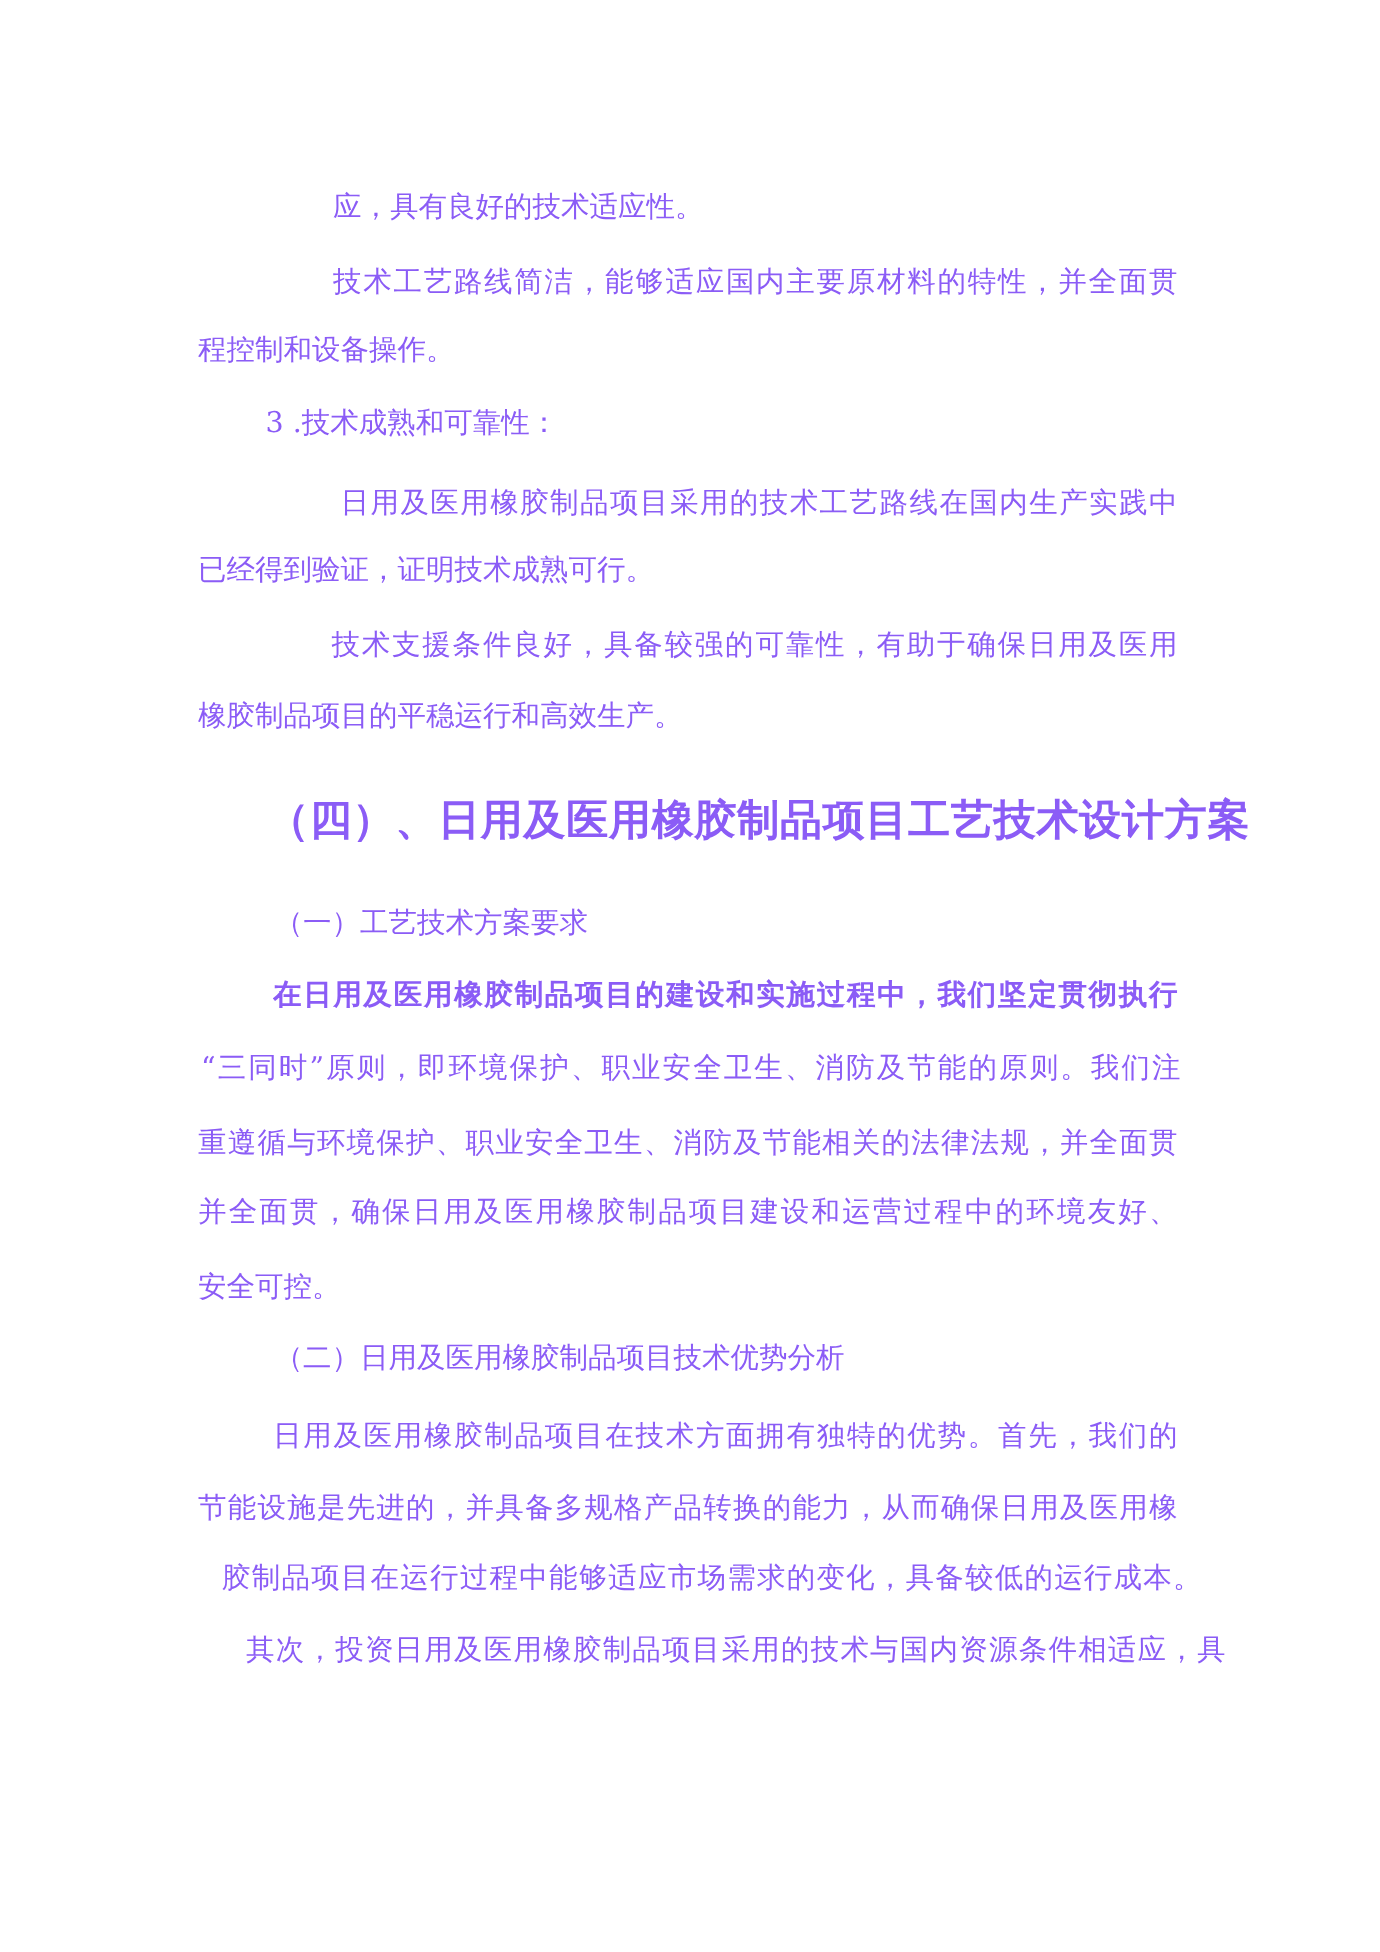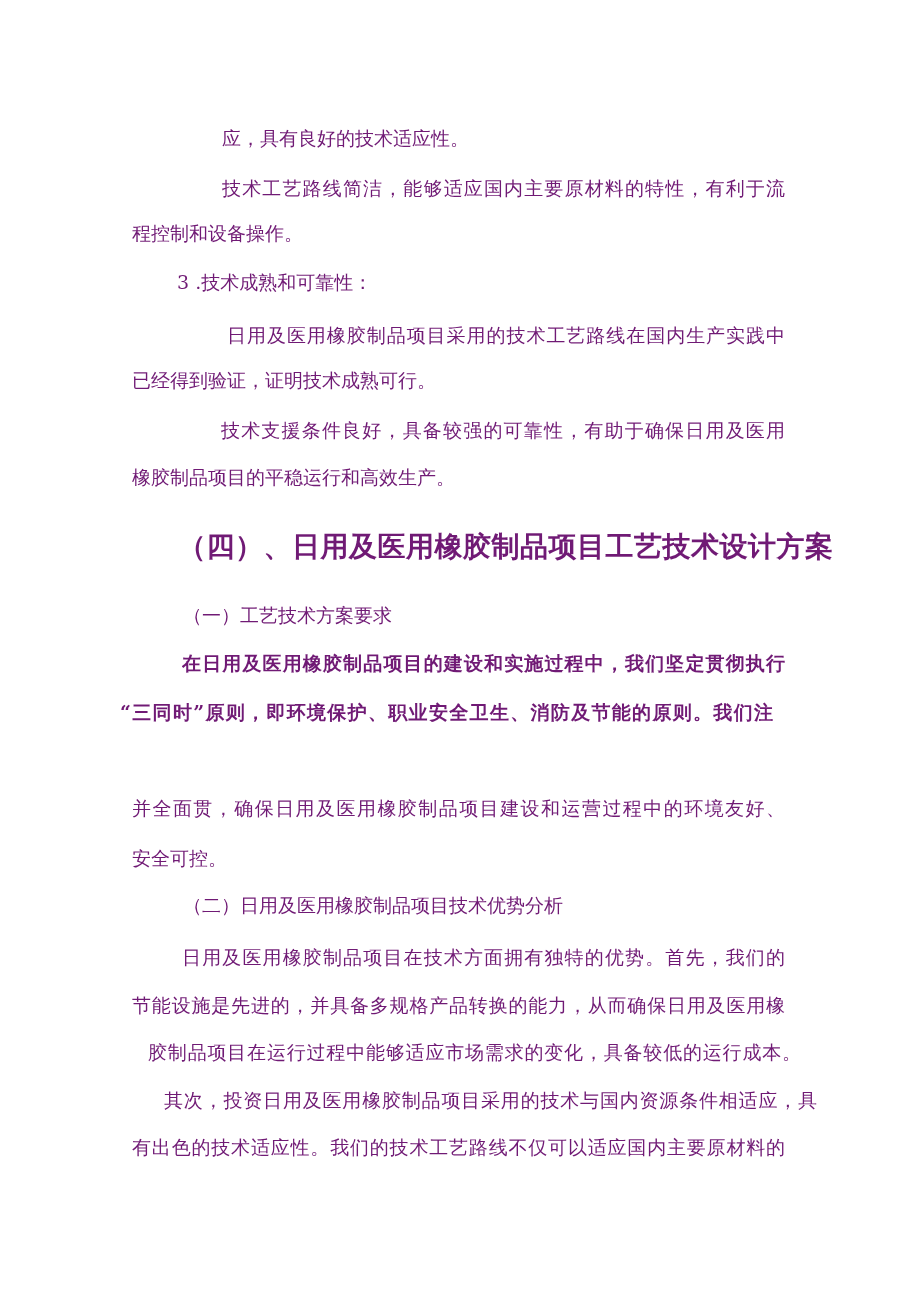--- a/index.html
+++ b/index.html
@@ -15,21 +15,21 @@
     overflow: hidden;
     font-family: "DejaVu Serif", "Liberation Serif", serif;
     color: #1b1b1b;
   }
   .ln {
     position: absolute;
     font-size: 19px;
     line-height: 48px;
     height: 48px;
     white-space: nowrap;
-    color: #701a75;
+    color: #8b5cf6;
     text-align: left;
   }
   .ln.fill {
     white-space: normal;
     text-align: justify;
     text-align-last: justify;
     text-justify: inter-character;
     overflow: hidden;
   }
   .ln.head {
@@ -38,52 +38,52 @@
     letter-spacing: 0.5px;
   }
 </style>
 </head>
 <body>
 
 <div class="page">
 
   <div class="ln" style="top:114px; left:222px;">应，具有良好的技术适应性。</div>
 
-  <div class="ln fill" style="top:164px; left:222px; width:563px;">技术工艺路线简洁，能够适应国内主要原材料的特性，有利于流</div>
+  <div class="ln fill" style="top:164px; left:222px; width:563px;">技术工艺路线简洁，能够适应国内主要原材料的特性，并全面贯</div>
 
   <div class="ln" style="top:209px; left:132px;">程控制和设备操作。</div>
 
   <div class="ln" style="top:258px; left:177px;text-align:right;">3 .技术成熟和可靠性：</div>
 
   <div class="ln fill" style="top:311px; left:227px; width:558px;">日用及医用橡胶制品项目采用的技术工艺路线在国内生产实践中</div>
 
   <div class="ln" style="top:356px; left:132px;">已经得到验证，证明技术成熟可行。</div>
 
   <div class="ln fill" style="top:406px; left:221px; width:564px;">技术支援条件良好，具备较强的可靠性，有助于确保日用及医用</div>
 
   <div class="ln" style="top:453px; left:132px;">橡胶制品项目的平稳运行和高效生产。</div>
 
   <div class="ln head" style="top:523px; left:178px;">（四）、日用及医用橡胶制品项目工艺技术设计方案</div>
 
   <div class="ln" style="top:591px; left:183px;">（一）工艺技术方案要求</div>
 
   <div class="ln fill" style="top:639px; left:182px; width:603px;font-weight:bold;">在日用及医用橡胶制品项目的建设和实施过程中，我们坚定贯彻执行</div>
 
-  <div class="ln fill" style="top:688px; left:120px; width:653px;font-weight:bold;">“三同时”原则，即环境保护、职业安全卫生、消防及节能的原则。我们注</div>
+  <div class="ln fill" style="top:688px; left:134px; width:653px;">“三同时”原则，即环境保护、职业安全卫生、消防及节能的原则。我们注</div>
 
+  <div class="ln fill" style="top:738px; left:132px; width:653px;">重遵循与环境保护、职业安全卫生、消防及节能相关的法律法规，并全面贯</div>
 
   <div class="ln fill" style="top:784px; left:132px; width:653px;">并全面贯，确保日用及医用橡胶制品项目建设和运营过程中的环境友好、</div>
 
   <div class="ln" style="top:834px; left:132px;">安全可控。</div>
 
   <div class="ln" style="top:881px; left:183px;">（二）日用及医用橡胶制品项目技术优势分析</div>
 
   <div class="ln fill" style="top:933px; left:182px; width:603px;">日用及医用橡胶制品项目在技术方面拥有独特的优势。首先，我们的</div>
 
   <div class="ln fill" style="top:981px; left:132px; width:653px;">节能设施是先进的，并具备多规格产品转换的能力，从而确保日用及医用橡</div>
 
   <div class="ln fill" style="top:1028px; left:148px; width:653px;">胶制品项目在运行过程中能够适应市场需求的变化，具备较低的运行成本。</div>
 
   <div class="ln fill" style="top:1076px; left:132px; width:653px;margin-left:32px;">其次，投资日用及医用橡胶制品项目采用的技术与国内资源条件相适应，具</div>
 
-  <div class="ln fill" style="top:1123px; left:132px; width:653px;">有出色的技术适应性。我们的技术工艺路线不仅可以适应国内主要原材料的</div>
 
 </div>
 
 </body></html>

